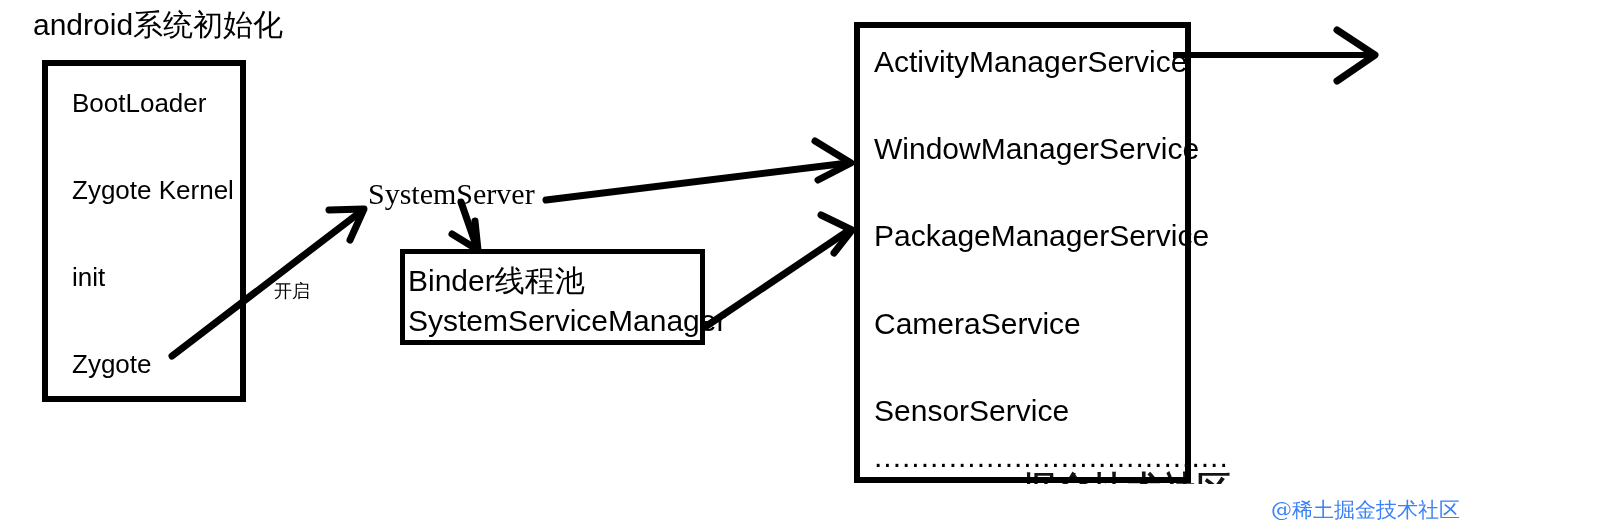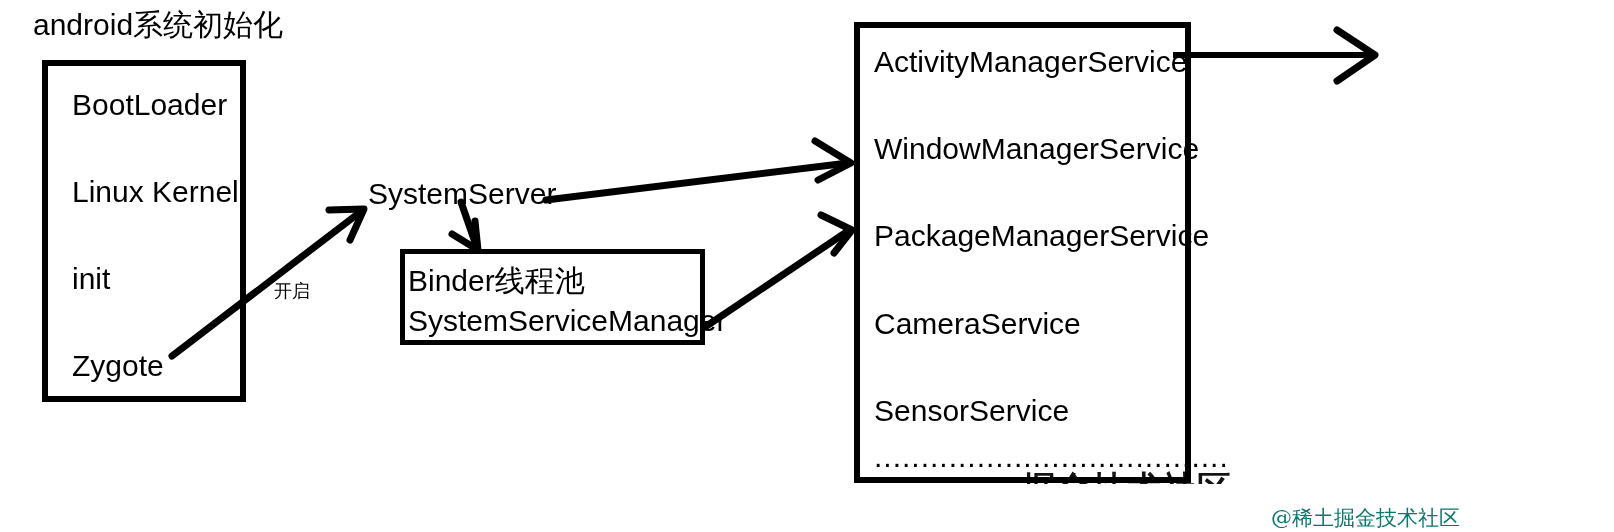--- a/index.html
+++ b/index.html
@@ -33,21 +33,21 @@
     top: 60px;
     width: 204px;
     height: 342px;
     border: 6px solid #000;
     box-sizing: border-box;
     background: transparent;
   }
   .boot-item {
     position: absolute;
     left: 24px;
-    font-size: 30px;
+    font-size: 26px;
     white-space: nowrap;
   }
   .binder-box {
     position: absolute;
     left: 400px;
     top: 249px;
     width: 305px;
     height: 96px;
     border: 5px solid #000;
     box-sizing: border-box;
@@ -86,23 +86,23 @@
     position: absolute;
     left: 0;
     top: 0;
     width: 1614px;
     height: 532px;
     pointer-events: none;
   }
   .watermark {
     position: absolute;
     right: 18px;
-    bottom: 0;
+    bottom: 8px;
     font-size: 21px;
-    color: #0f766e;
+    color: #3b82f6;
     font-family: "DejaVu Serif", "Liberation Serif", serif;
     white-space: nowrap;
   }
   .watermark-cut {
     position: absolute;
     left: 1022px;
     top: 466px;
     font-size: 34px;
     font-weight: bold;
     color: #000;
@@ -115,26 +115,26 @@
 </style>
 </head>
 <body>
 
 <div id="canvas">
 
   <div class="lbl title">android系统初始化</div>
 
   <div class="boot-box">
     <div class="boot-item" style="top:22px">BootLoader</div>
-    <div class="boot-item" style="top:109px">Linux Kernel</div>
+    <div class="boot-item" style="top:109px">Zygote Kernel</div>
     <div class="boot-item" style="top:196px">init</div>
     <div class="boot-item" style="top:283px">Zygote</div>
   </div>
 
-  <div class="lbl" style="left:368px; top:179px; font-size:30px;">SystemServer</div>
+  <div class="lbl" style="left:368px; top:179px; font-size:30px;font-family:Liberation Serif, serif;">SystemServer</div>
 
   <div class="lbl" style="left:274px; top:282px; font-size:18px;">开启</div>
 
   <div class="binder-box">
     <div class="binder-item" style="top:7px">Binder线程池</div>
     <div class="binder-item" style="top:50px">SystemServiceManager</div>
   </div>
 
   <div class="svc-box">
     <div class="svc-item" style="top:17px">ActivityManagerService</div>

